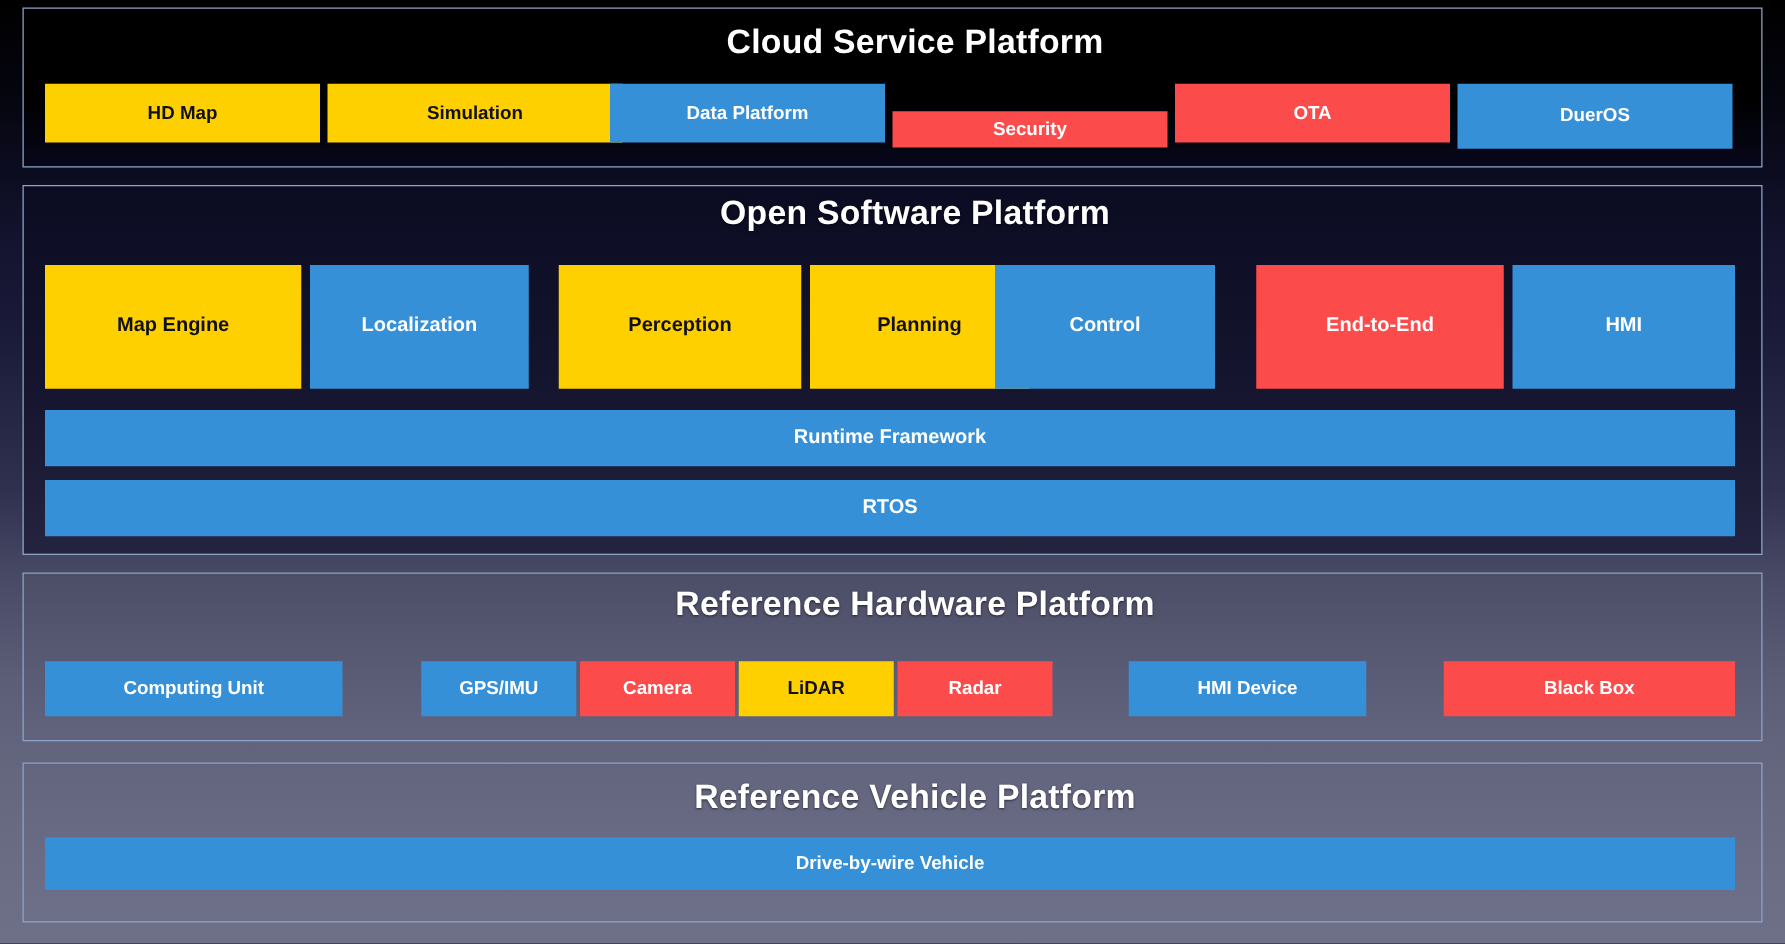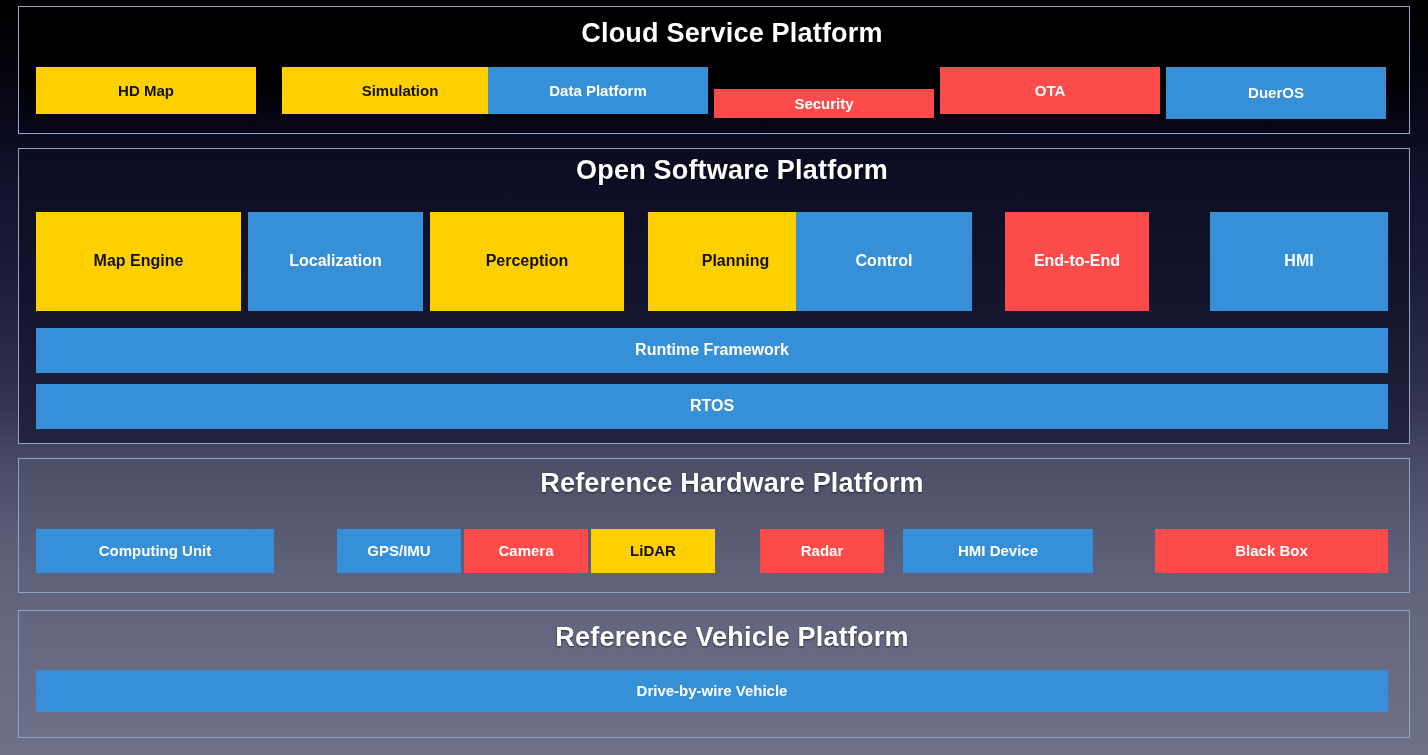--- a/index.html
+++ b/index.html
@@ -91,50 +91,50 @@
 </head>
 <body>
 
 <div id="canvas">
 
   <div class="layer layer-cloud" style="left:18px; top:6px; width:1392px; height:128px;"></div>
 
   <div class="layer-title title-cloud">Cloud Service Platform</div>
 
   <div class="block c-yellow sz-cloud" style="left:36px; top:67px; width:220px; height:47px;">HD Map</div>
-  <div class="block c-yellow sz-cloud" style="left:262px; top:67px; width:236px; height:47px;margin-left:20px;">Simulation</div>
+  <div class="block c-yellow sz-cloud" style="left:262px; top:67px; width:236px; height:47px;">Simulation</div>
   <div class="block c-blue sz-cloud" style="left:488px; top:67px; width:220px; height:47px;">Data Platform</div>
   <div class="block c-red sz-cloud" style="left:714px; top:67px; width:220px; height:29px;margin-top:22px;">Security</div>
   <div class="block c-red sz-cloud" style="left:940px; top:67px; width:220px; height:47px;">OTA</div>
   <div class="block c-blue sz-cloud" style="left:1166px; top:67px; width:220px; height:52px;">DuerOS</div>
 
   <div class="layer layer-software" style="left:18px; top:148px; width:1392px; height:296px;"></div>
 
   <div class="layer-title title-software">Open Software Platform</div>
 
   <div class="block c-yellow sz-module" style="left:36px; top:212px; width:205px; height:99px;">Map Engine</div>
   <div class="block c-blue sz-module" style="left:248px; top:212px; width:175px; height:99px;">Localization</div>
-  <div class="block c-yellow sz-module" style="left:430px; top:212px; width:194px; height:99px;">Perception</div>
+  <div class="block c-yellow sz-module" style="left:447px; top:212px; width:194px; height:99px;">Perception</div>
   <div class="block c-yellow sz-module" style="left:613px; top:212px; width:175px; height:99px;margin-left:35px;">Planning</div>
   <div class="block c-blue sz-module" style="left:796px; top:212px; width:176px; height:99px;">Control</div>
-  <div class="block c-red sz-module" style="left:1005px; top:212px; width:144px; height:99px;">End-to-End</div>
+  <div class="block c-red sz-module" style="left:1005px; top:212px; width:198px; height:99px;">End-to-End</div>
   <div class="block c-blue sz-module" style="left:1210px; top:212px; width:178px; height:99px;">HMI</div>
 
   <div class="block c-blue sz-bar" style="left:36px; top:328px; width:1352px; height:45px;">Runtime Framework</div>
   <div class="block c-blue sz-bar" style="left:36px; top:384px; width:1352px; height:45px;">RTOS</div>
 
   <div class="layer layer-hardware" style="left:18px; top:458px; width:1392px; height:135px;"></div>
 
   <div class="layer-title title-hardware">Reference Hardware Platform</div>
 
   <div class="block c-blue sz-hw" style="left:36px; top:529px; width:238px; height:44px;">Computing Unit</div>
   <div class="block c-blue sz-hw" style="left:337px; top:529px; width:124px; height:44px;">GPS/IMU</div>
   <div class="block c-red sz-hw" style="left:464px; top:529px; width:124px; height:44px;">Camera</div>
   <div class="block c-yellow sz-hw" style="left:591px; top:529px; width:124px; height:44px;">LiDAR</div>
-  <div class="block c-red sz-hw" style="left:718px; top:529px; width:124px; height:44px;margin-left:42px;">Radar</div>
+  <div class="block c-red sz-hw" style="left:718px; top:529px; width:124px; height:44px;">Radar</div>
   <div class="block c-blue sz-hw" style="left:903px; top:529px; width:190px; height:44px;text-align:right;">HMI Device</div>
   <div class="block c-red sz-hw" style="left:1155px; top:529px; width:233px; height:44px;">Black Box</div>
 
   <div class="layer layer-vehicle" style="left:18px; top:610px; width:1392px; height:128px;"></div>
 
   <div class="layer-title title-vehicle">Reference Vehicle Platform</div>
 
   <div class="block c-blue sz-vehicle" style="left:36px; top:670px; width:1352px; height:42px;">Drive-by-wire Vehicle</div>
 
 </div>

